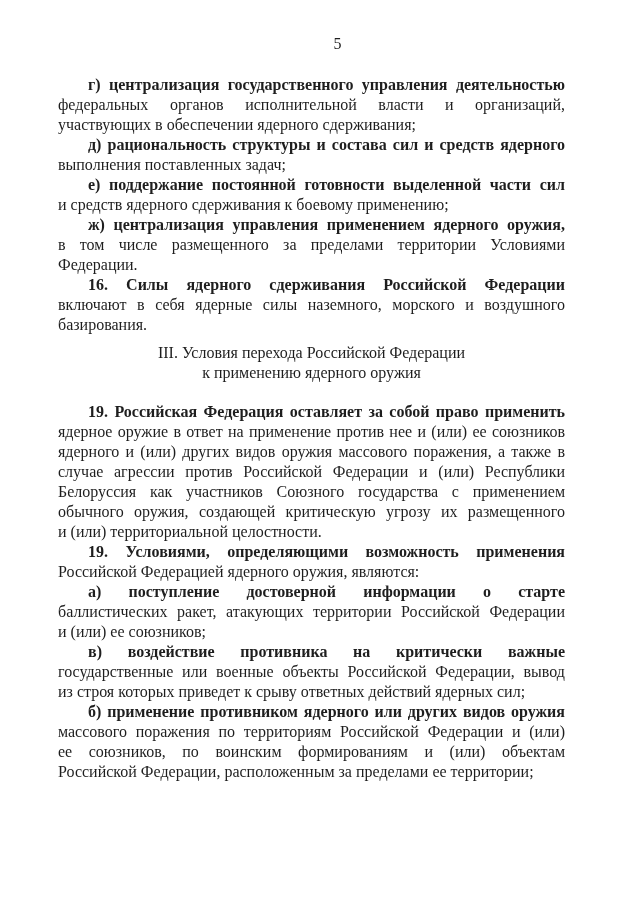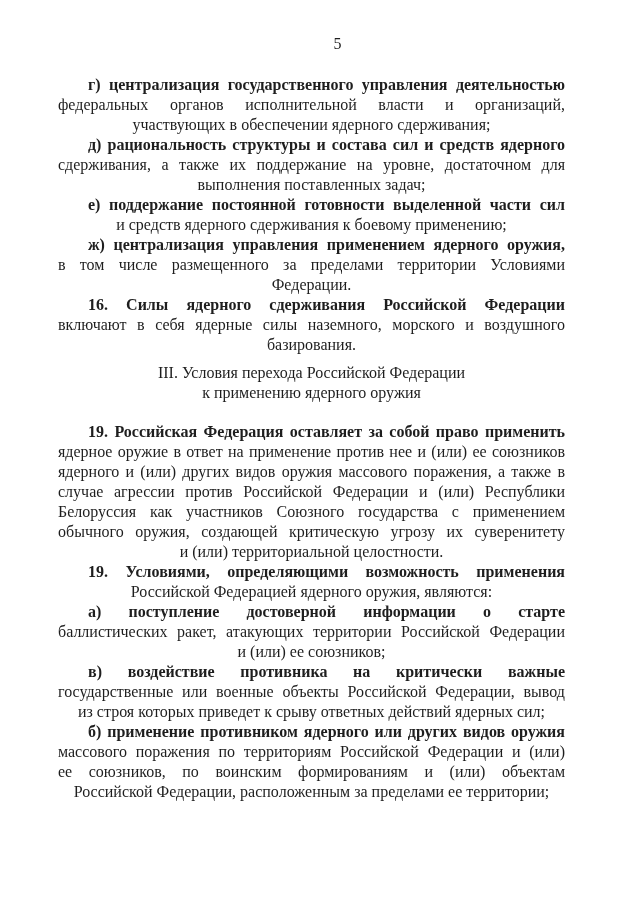--- a/index.html
+++ b/index.html
@@ -31,21 +31,21 @@
     margin-left: 58px;
     width: 507px;
   }
   .paragraph { margin: 0; }
   .line {
     text-align: justify;
     text-align-last: justify;
   }
   .line.first { padding-left: 30px; font-weight: bold; }
   .line.last {
-    text-align: center;
+    text-align: left;
     text-align-last: auto;
   }
   .heading {
     margin-top: 8px;
     margin-bottom: 19px;
   }
   .heading .line,
   .heading .line.last {
     text-align: left;
     text-align-last: center;
@@ -58,21 +58,20 @@
 <div class="sheet">
   <div class="page-number">5</div>
   <div class="body-text">
       <div class="paragraph">
         <div class="line first">г) централизация государственного управления деятельностью</div>
         <div class="line">федеральных органов исполнительной власти и организаций,</div>
         <div class="line last">участвующих в обеспечении ядерного сдерживания;</div>
       </div>
       <div class="paragraph">
         <div class="line first">д) рациональность структуры и состава сил и средств ядерного</div>
-        <div class="line">сдерживания, а также их поддержание на уровне, достаточном для</div>
         <div class="line last">выполнения поставленных задач;</div>
       </div>
       <div class="paragraph">
         <div class="line first">е) поддержание постоянной готовности выделенной части сил</div>
         <div class="line last">и средств ядерного сдерживания к боевому применению;</div>
       </div>
       <div class="paragraph">
         <div class="line first">ж) централизация управления применением ядерного оружия,</div>
         <div class="line">в том числе размещенного за пределами территории Условиями</div>
         <div class="line last">Федерации.</div>
@@ -85,21 +84,21 @@
       <div class="heading">
         <div class="line">III. Условия перехода Российской Федерации</div>
         <div class="line last">к применению ядерного оружия</div>
       </div>
       <div class="paragraph">
         <div class="line first">19. Российская Федерация оставляет за собой право применить</div>
         <div class="line">ядерное оружие в ответ на применение против нее и (или) ее союзников</div>
         <div class="line">ядерного и (или) других видов оружия массового поражения, а также в</div>
         <div class="line">случае агрессии против Российской Федерации и (или) Республики</div>
         <div class="line">Белоруссия как участников Союзного государства с применением</div>
-        <div class="line">обычного оружия, создающей критическую угрозу их суверенитету</div>
+        <div class="line">обычного оружия, создающей критическую угрозу их размещенного</div>
         <div class="line last">и (или) территориальной целостности.</div>
       </div>
       <div class="paragraph">
         <div class="line first">19. Условиями, определяющими возможность применения</div>
         <div class="line last">Российской Федерацией ядерного оружия, являются:</div>
       </div>
       <div class="paragraph">
         <div class="line first">а) поступление достоверной информации о старте</div>
         <div class="line">баллистических ракет, атакующих территории Российской Федерации</div>
         <div class="line last">и (или) ее союзников;</div>

